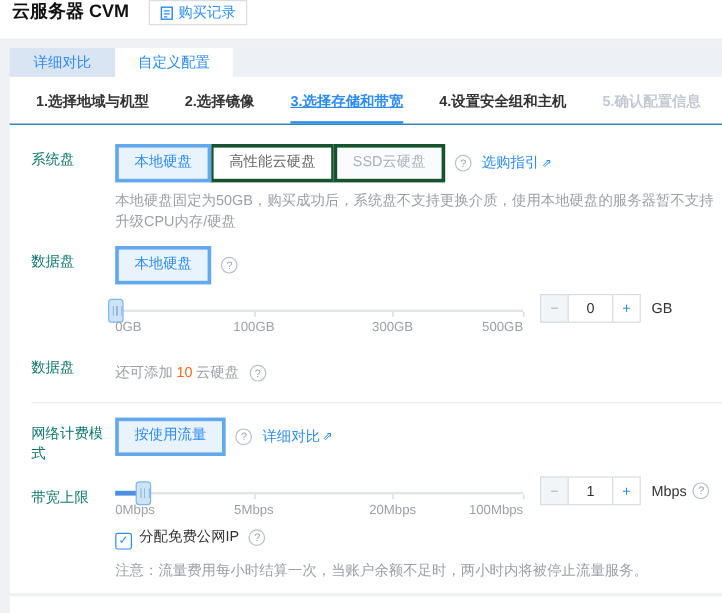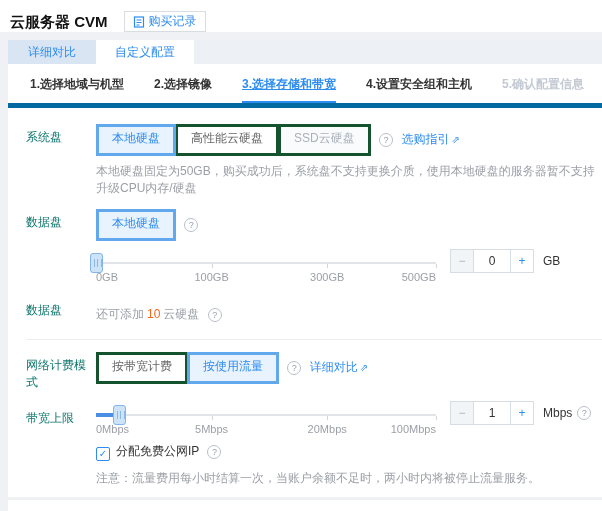--- a/index.html
+++ b/index.html
@@ -4,35 +4,35 @@
 <style>
   * { box-sizing: border-box; }
   html,body { margin:0; padding:0; }
   body {
     width:602px; height:511px; overflow:hidden;
     background:#eff1f4;
     font-family:"Liberation Sans","DejaVu Sans",sans-serif;
     font-size:12px; color:#333;
   }
   
-  .header { height:32px; background:#fff; display:flex; align-items:flex-end; padding-left:10px; }
+  .header { height:32px; background:#fff; display:flex; align-items:flex-start; padding-left:10px; }
   .title { font-size:15px; font-weight:bold; color:#111; }
   .btn-history { margin-left:16px; display:inline-flex; align-items:center; gap:4px;
     border:1px solid #d9dde2; background:#fff; color:#2d8cf0; font-size:12px;
     height:21px; padding:0 8px; cursor:pointer; }
   .gap8 { height:8px; }
   
   .tabbar { margin-left:8px; display:flex; height:24px; background:#edf0f4; }
   .tab { width:88px; text-align:center; line-height:24px; color:#2d8cf0;
     background:#d9e5f2; cursor:pointer; }
   .tab.active { background:#fff; width:98px; }
   
   .panel { margin-left:8px; background:#fff; padding-bottom:10px; }
   .steps { display:flex; gap:30px; padding:12px 0 0 22px; font-weight:bold;
-    border-bottom:5px solid #0369a1;text-align:right; }
+    border-bottom:1px solid #0369a1;text-align:right; }
   .step { padding-bottom:8px; color:#333; cursor:pointer; }
   .step.active { color:#2d8cf0; border-bottom:2px solid #2d8cf0;text-decoration:underline; }
   .step.disabled { color:#c3c9d3; cursor:default; }
   .row { display:flex; padding-left:18px; margin-top:16px; align-items:flex-start; }
   .row-label { width:70px; flex-shrink:0; padding-top:5px; color:#0f766e; }
   .row-content { flex:1; }
   
   .optgroup { display:inline-flex; vertical-align:middle; }
   .opt { height:32px; line-height:22px; padding:0 13px; border:3px solid #14532d;
     background:#fff; color:#666; margin-left:-1px; cursor:pointer; white-space:nowrap; }
@@ -169,21 +169,20 @@
       </div>
     </div>
   </div>
 
   <div class="divider"></div>
 
   <div class="row" style="margin-top:12px;">
     <div class="row-label">网络计费模式</div>
     <div class="row-content">
       <span class="optgroup">
-        <span class="opt">按带宽计费</span>
         <span class="opt sel">按使用流量</span>
       </span>
       <span class="help">?</span>
       <span class="link">详细对比</span><span class="ext">⇗</span>
     </div>
   </div>
 
   <div class="row" style="margin-top:10px;">
     <div class="row-label" style="padding-top:9px;">带宽上限</div>
     <div class="row-content">

